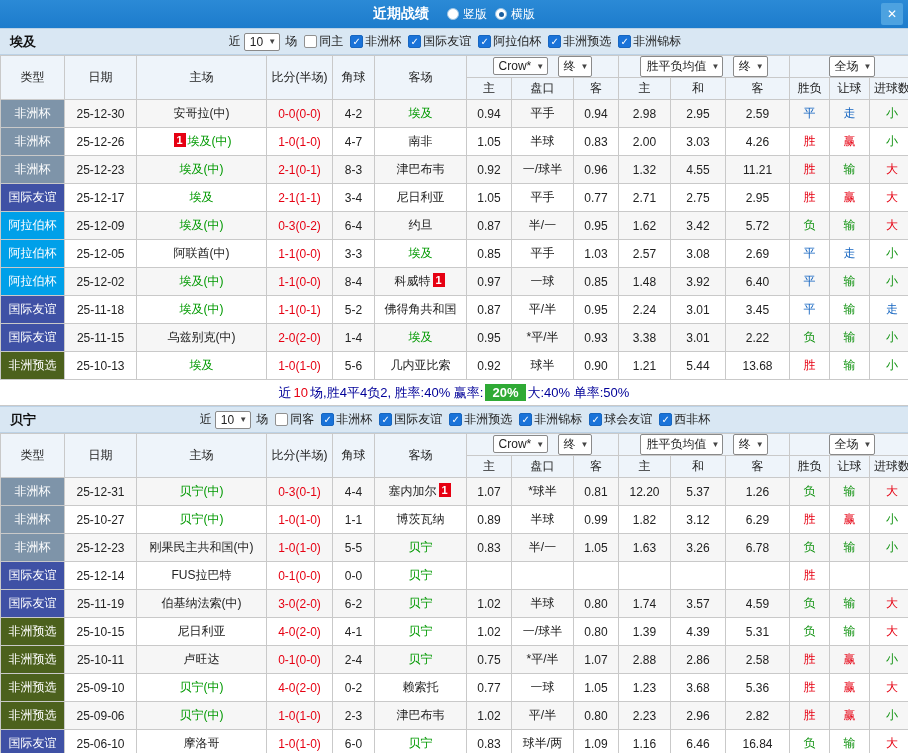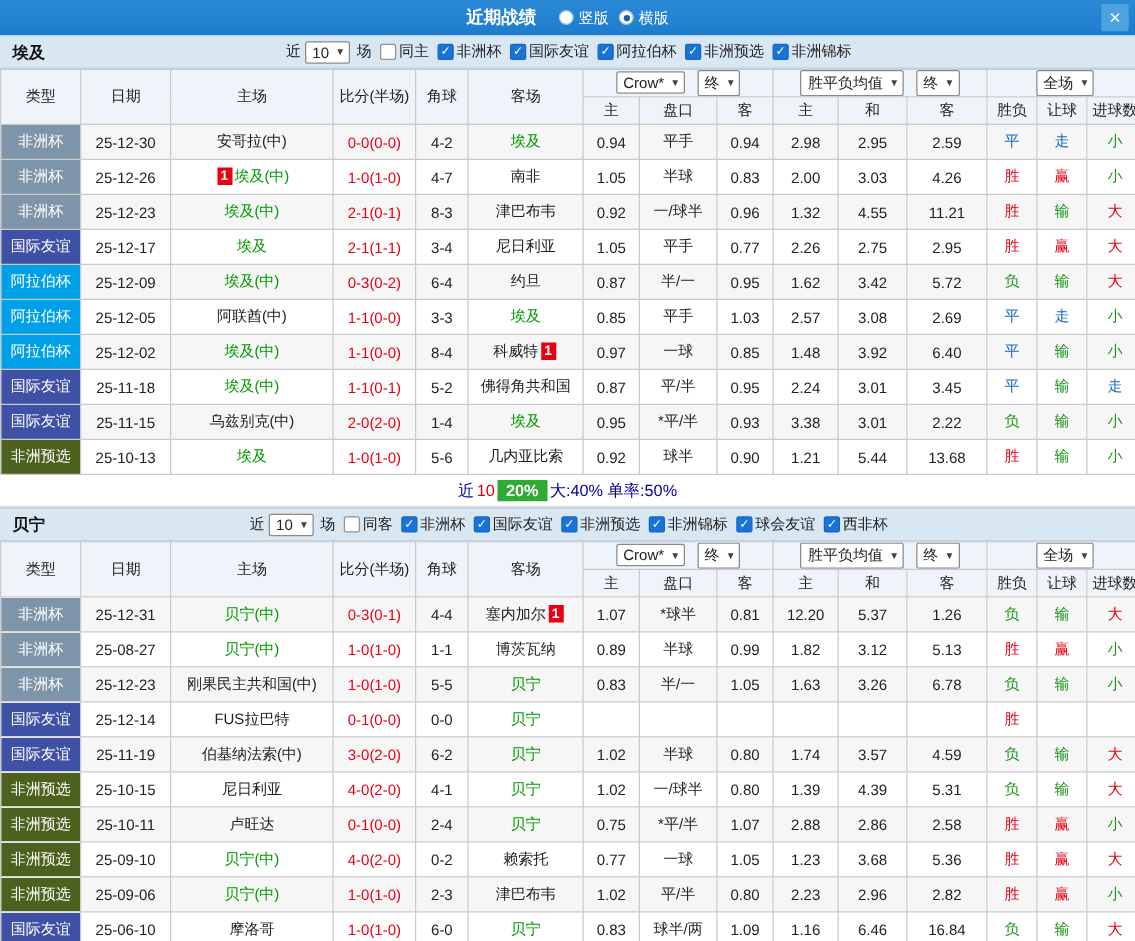--- a/index.html
+++ b/index.html
@@ -205,21 +205,21 @@
         <tr>
           <td class="c-type" style="background: rgb(63, 81, 165);">国际友谊</td>
           <td class="c-date">25-12-17</td>
           <td class="c-team"><span class="focus">埃及</span></td>
           <td class="c-score">2-1(1-1)</td>
           <td class="c-corner">3-4</td>
           <td class="c-team"><span>尼日利亚</span></td>
           <td class="c-odds">1.05</td>
           <td class="c-odds">平手</td>
           <td class="c-odds">0.77</td>
-          <td class="c-odds">2.26</td>
+          <td class="c-odds">2.71</td>
           <td class="c-odds">2.75</td>
           <td class="c-odds">2.95</td>
           <td class="c-res" style="color: rgb(230, 0, 18);">胜</td>
           <td class="c-res" style="color: rgb(230, 0, 18);">赢</td>
           <td class="c-res" style="color: rgb(230, 0, 18);">大</td>
         </tr>
         <tr>
           <td class="c-type" style="background: rgb(0, 160, 233);">阿拉伯杯</td>
           <td class="c-date">25-12-09</td>
           <td class="c-team"><span class="focus">埃及(中)</span></td>
@@ -319,20 +319,21 @@
           <td class="c-odds">13.68</td>
           <td class="c-res" style="color: rgb(230, 0, 18);">胜</td>
           <td class="c-res" style="color: rgb(20, 148, 20);">输</td>
           <td class="c-res" style="color: rgb(20, 148, 20);">小</td>
         </tr>
       </tbody>
   </table>
   <div class="summary">
     <span class="s-navy">近</span>
     <span class="s-red">10</span>
+    <span class="s-navy">场,胜4平4负2, 胜率:40% 赢率:</span>
     <span class="pct">20%</span>
     <span class="s-navy">大:40% 单率:50%</span>
   </div>
 </div>
 
 <div class="section">
   <div class="section-header">
     <span class="team-name">贝宁</span>
     <div class="filters">
         <span class="ftxt">近</span>
@@ -436,31 +437,31 @@
           <td class="c-odds">0.81</td>
           <td class="c-odds">12.20</td>
           <td class="c-odds">5.37</td>
           <td class="c-odds">1.26</td>
           <td class="c-res" style="color: rgb(20, 148, 20);">负</td>
           <td class="c-res" style="color: rgb(20, 148, 20);">输</td>
           <td class="c-res" style="color: rgb(230, 0, 18);">大</td>
         </tr>
         <tr>
           <td class="c-type" style="background: rgb(126, 148, 169);">非洲杯</td>
-          <td class="c-date">25-08-27</td>
+          <td class="c-date">25-10-27</td>
           <td class="c-team"><span class="focus">贝宁(中)</span></td>
           <td class="c-score">1-0(1-0)</td>
           <td class="c-corner">1-1</td>
           <td class="c-team"><span>博茨瓦纳</span></td>
           <td class="c-odds">0.89</td>
           <td class="c-odds">半球</td>
           <td class="c-odds">0.99</td>
           <td class="c-odds">1.82</td>
           <td class="c-odds">3.12</td>
-          <td class="c-odds">5.13</td>
+          <td class="c-odds">6.29</td>
           <td class="c-res" style="color: rgb(230, 0, 18);">胜</td>
           <td class="c-res" style="color: rgb(230, 0, 18);">赢</td>
           <td class="c-res" style="color: rgb(20, 148, 20);">小</td>
         </tr>
         <tr>
           <td class="c-type" style="background: rgb(126, 148, 169);">非洲杯</td>
           <td class="c-date">25-12-23</td>
           <td class="c-team"><span>刚果民主共和国(中)</span></td>
           <td class="c-score">1-0(1-0)</td>
           <td class="c-corner">5-5</td>

